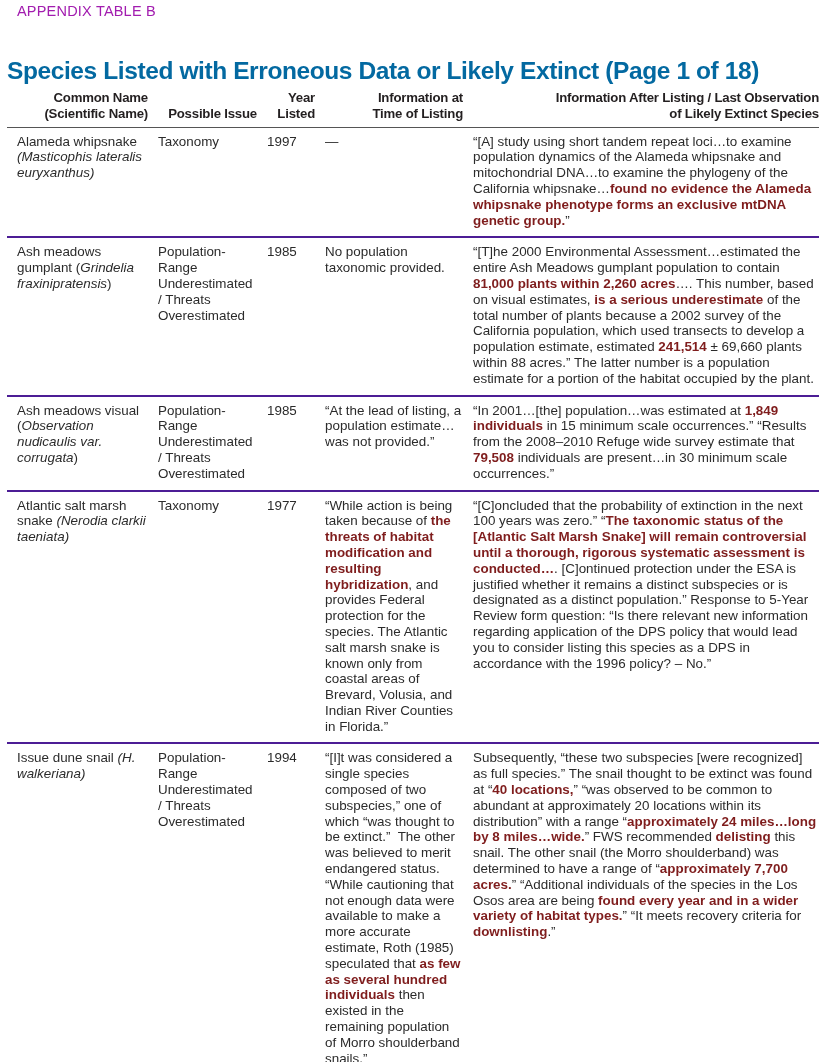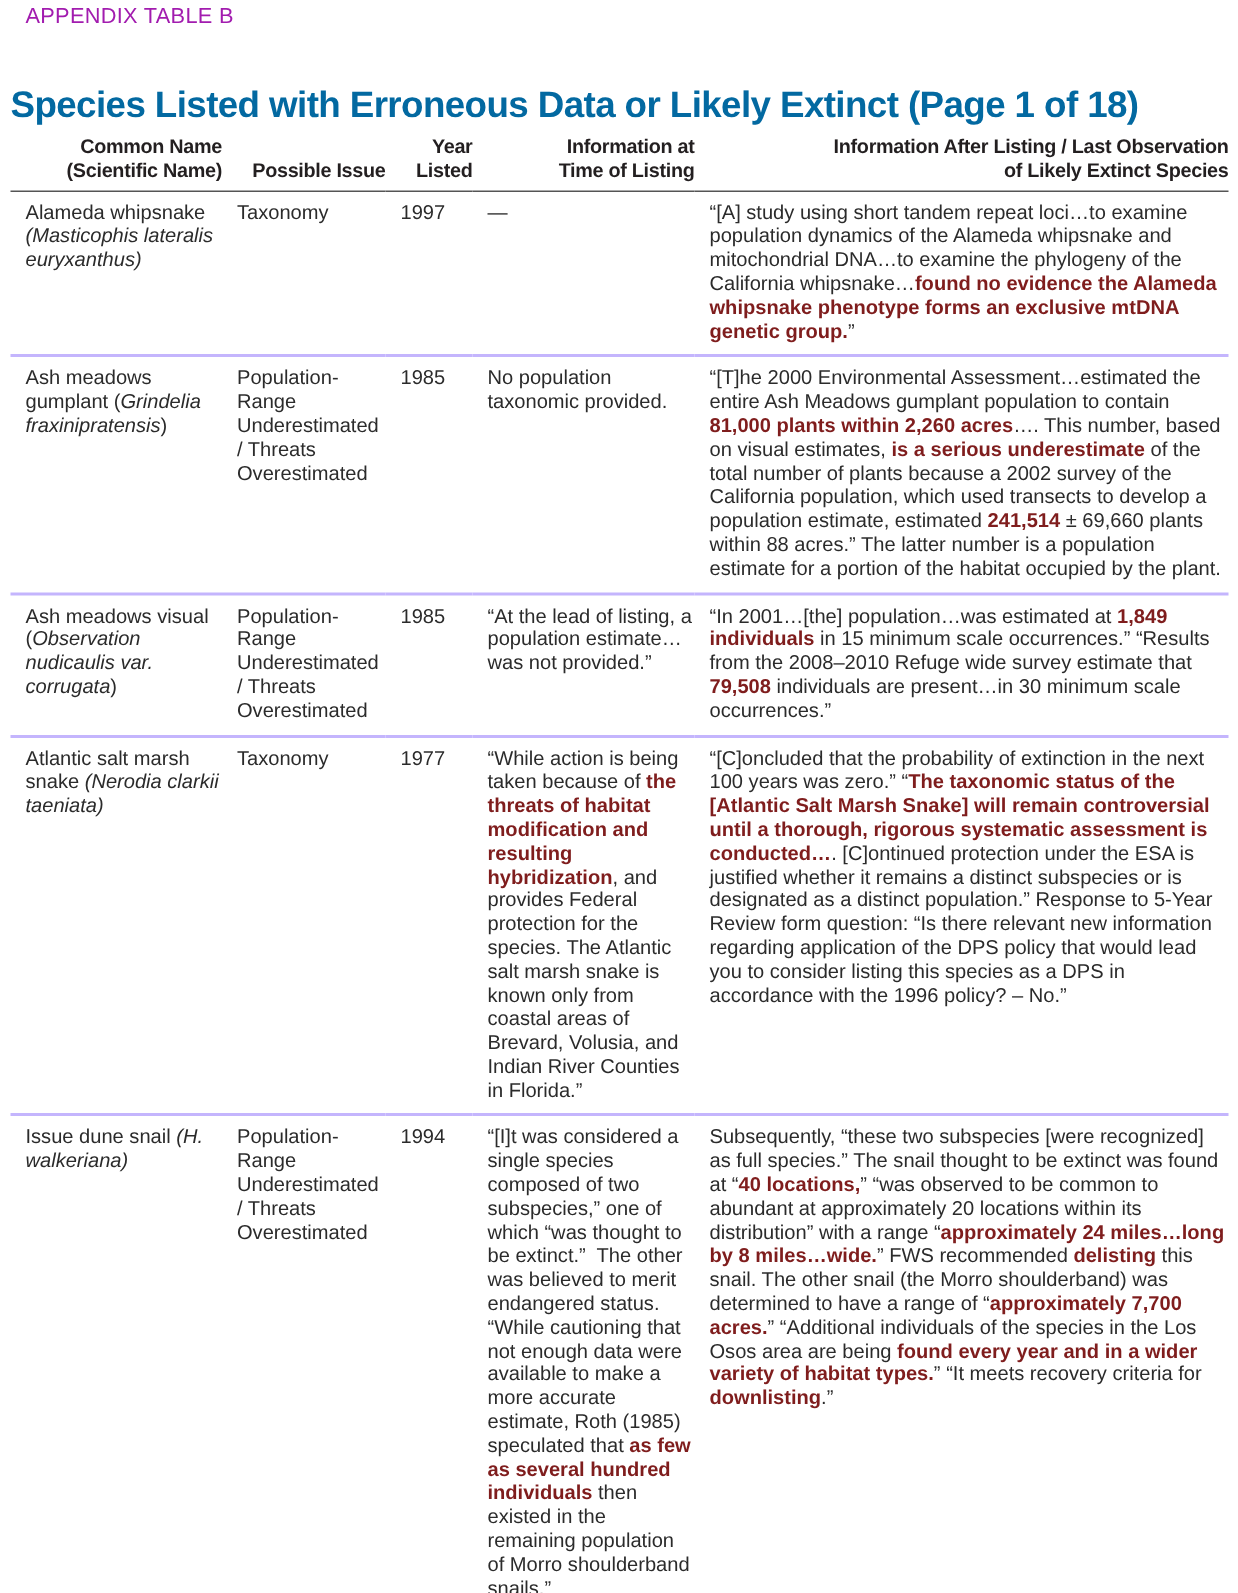--- a/index.html
+++ b/index.html
@@ -25,21 +25,21 @@
     font-size: 13.4px; line-height: 15.8px; color: #2b2b2b;
   }
   table.data th {
     text-align: right; vertical-align: bottom; font-weight: bold;
     font-size: 13.2px; line-height: 15.8px; color: #231f20;
     padding: 2px 0 5px 10px; border-bottom: 1.5px solid #555;
     letter-spacing: -0.2px;
   }
   table.data td {
     vertical-align: top; padding: 6px 0 8px 10px;
-    border-bottom: 2px solid #c4b5fd;
+    border-bottom: 2px solid #4c1d95;
   }
   col.c1 { width: 141px; }
   col.c2 { width: 109px; }
   col.c3 { width: 58px; }
   col.c4 { width: 148px; }
   col.c5 { width: 356px; }
   .sci { font-style: italic; }
   b { font-weight: bold; color: #7f1d1d; }
   .seg { white-space: pre-wrap; }
 </style>

